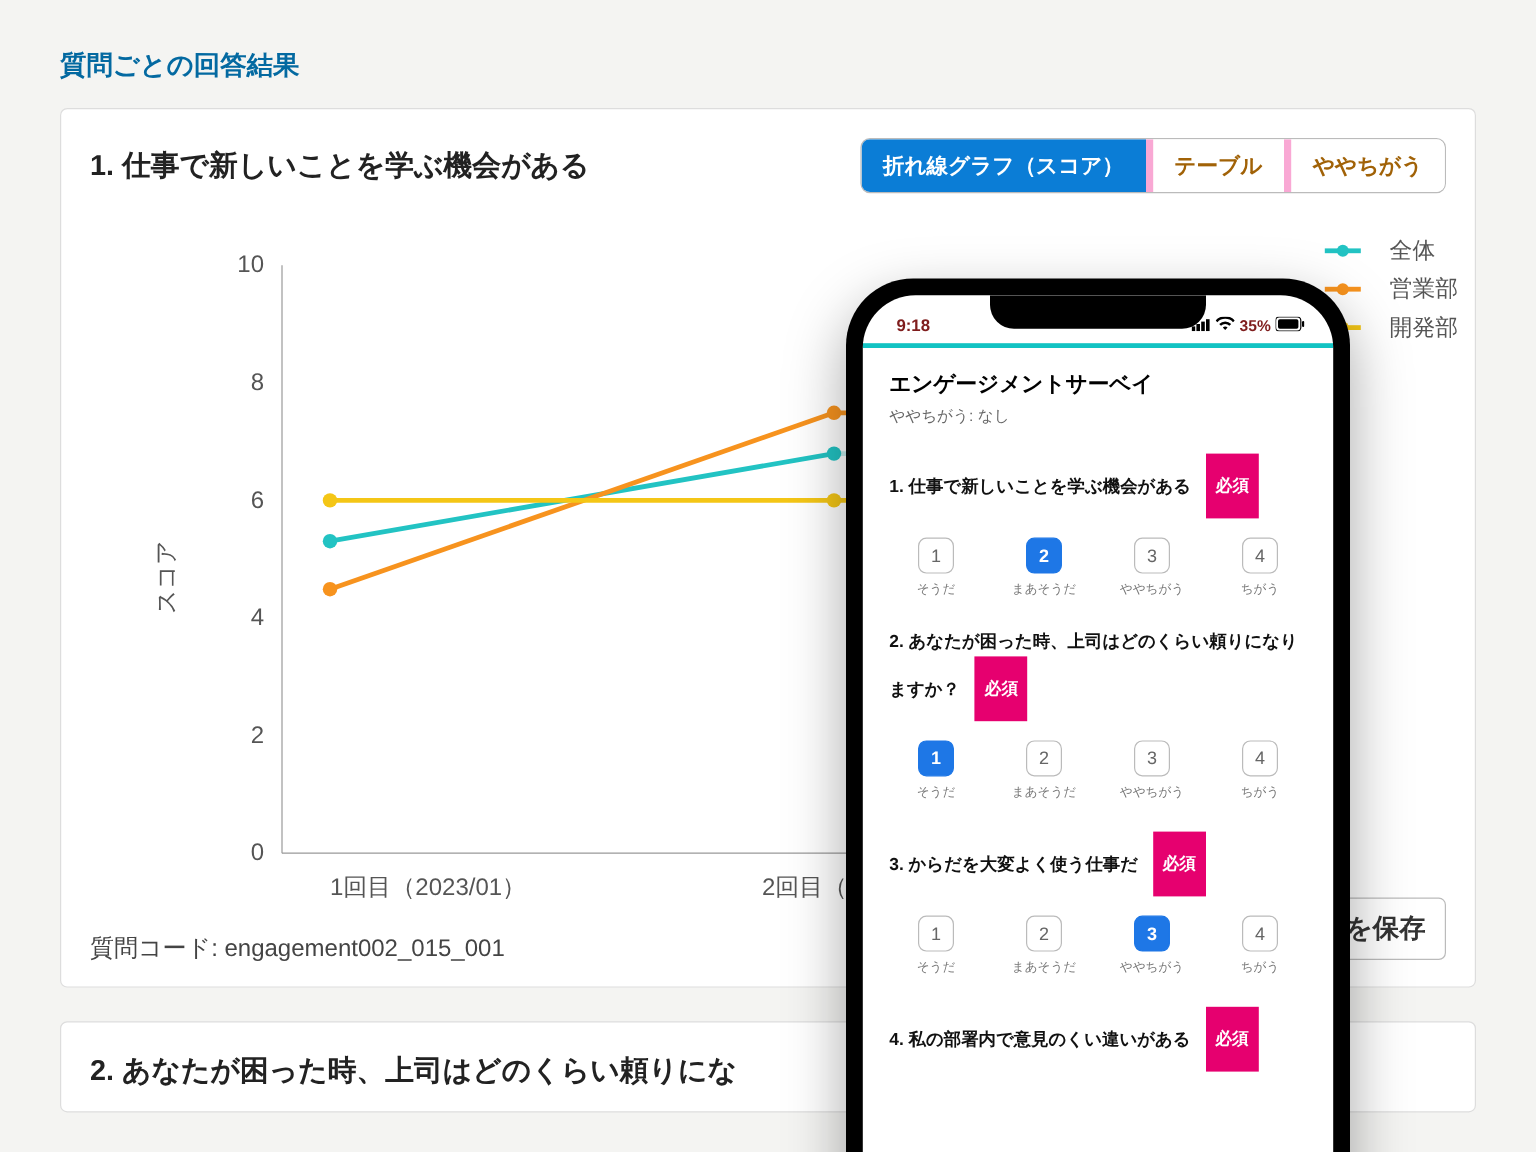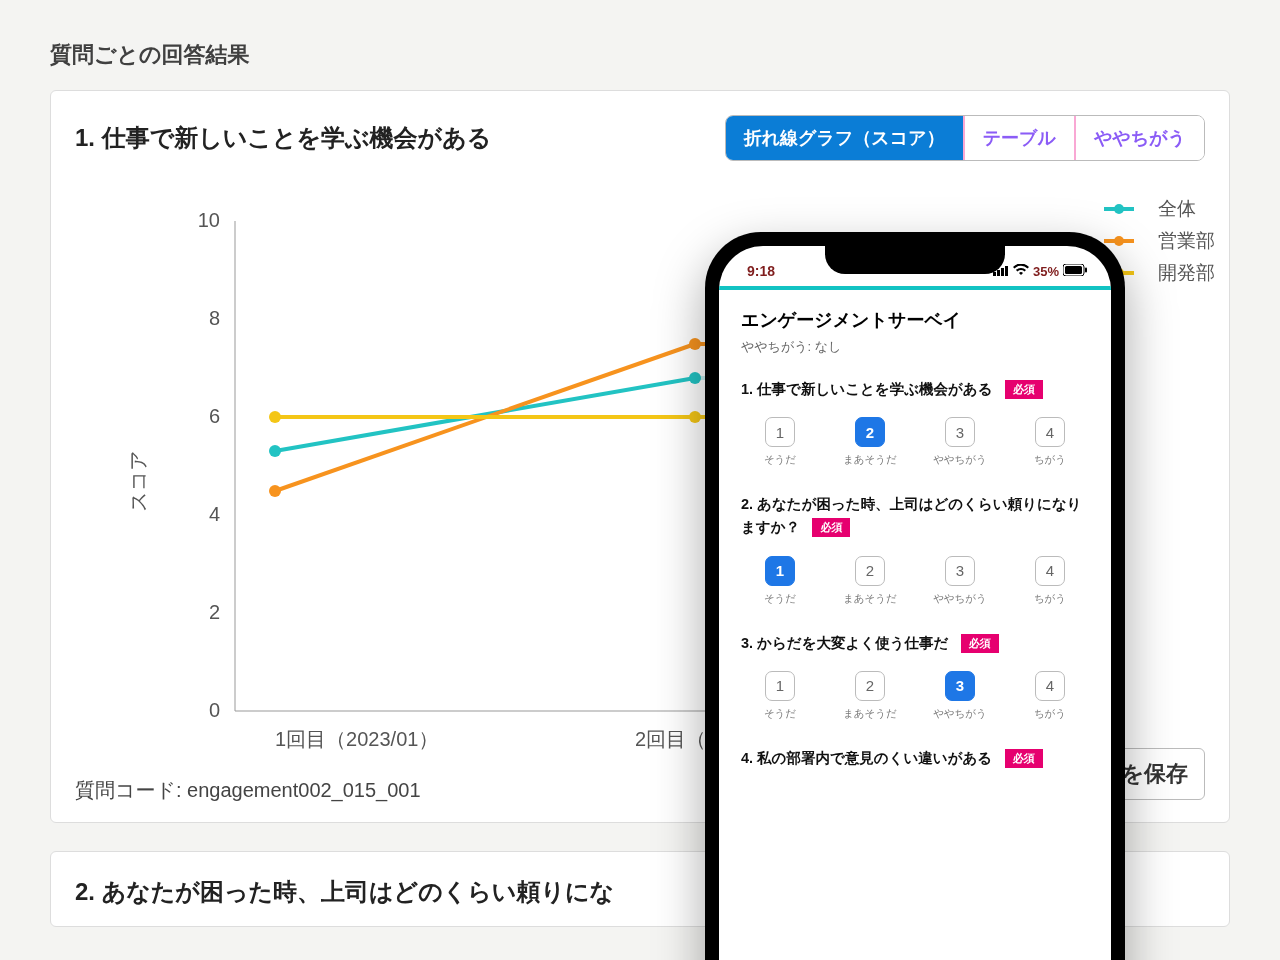--- a/index.html
+++ b/index.html
@@ -1,23 +1,23 @@
 <!DOCTYPE html>
 <html><head>
 <meta charset="utf-8">
 <style>
   * { box-sizing: border-box; margin: 0; padding: 0; }
   body { font-family: -apple-system, "Hiragino Sans", "Hiragino Kaku Gothic ProN", Meiryo, sans-serif; background: #f4f4f2; width: 1280px; height: 960px; overflow: hidden; position: relative; }
   .page { padding: 40px 50px 0 50px; }
-  .page-title { font-size: 22px; font-weight: 700; color: #404040; margin-bottom: 20px; }
+  .page-title { font-size: 22px; font-weight: 700; color: #0369a1; margin-bottom: 20px; }
   .card { background: #fff; border: 1px solid #ddd; border-radius: 6px; padding: 24px 24px 18px 24px; margin-bottom: 28px; position: relative; }
   .card-head { display: flex; align-items: center; justify-content: space-between; margin-bottom: 20px; }
   .q-title { font-size: 24px; font-weight: 700; color: #222; }
   .tabs { display: flex; border: 1px solid #bbb; border-radius: 8px; overflow: hidden; }
-  .tab { padding: 10px 18px; font-size: 18px; font-weight: 700; color: #8b5cf6; background: #fff; cursor: pointer; border-left: 2px solid #f9a8d4; }
+  .tab { padding: 10px 18px; font-size: 18px; font-weight: 700; color: #a16207; background: #fff; cursor: pointer; border-left: 6px solid #f9a8d4; }
   .tab:first-child { border-left: none; }
   .tab.active { background: #0b7dd6; color: #fff; }
   .chart-area { position: relative; height: 590px; }
   .chart-svg { position: absolute; left: 0; top: 0; }
   .legend { position: absolute; right: -10px; top: 15px; font-size: 19px; color: #555; }
   .legend-row { display: flex; align-items: center; gap: 24px; margin-bottom: 6px; }
   .legend-swatch { width: 30px; height: 4px; position: relative; }
   .legend-swatch::after { content:""; position:absolute; width:10px; height:10px; border-radius:50%; left:10px; top:-3px; }
   .sw-teal { background:#22c3c3; } .sw-teal::after{background:#22c3c3;}
   .sw-orange { background:#f7931e; } .sw-orange::after{background:#f7931e;}
@@ -30,21 +30,21 @@
   .phone-inner { background:#fff; width:100%; height:100%; border-radius:44px; overflow:hidden; position:relative; }
   .notch { position:absolute; top:0; left:50%; transform:translateX(-50%); width:180px; height:28px; background:#000; border-radius:0 0 20px 20px; z-index:5;}
   .status-bar { display:flex; justify-content:space-between; align-items:center; padding:10px 24px 0 28px; font-size:14px; font-weight:600; color:#7f1d1d; height:40px;}
   .status-right { display:flex; align-items:center; gap:4px; font-size:13px;}
   .teal-bar { height:4px; background:#12c3c3; width:100%; }
   .survey-body { padding: 18px 22px; }
   .survey-title { font-size:18px; font-weight:700; margin-bottom:6px;}
   .survey-sub { font-size:13px; color:#666; margin-bottom:22px;}
   .sq { margin-bottom:26px; }
   .sq-title { font-size:14.5px; font-weight:700; color:#111; line-height:1.6; display:inline; }
-  .req { display:inline-block; background:#e6006f; color:#fff; font-size:11px; font-weight:700; padding:2px 8px; margin-left:8px; vertical-align:1px;}
+  .req { display:inline-block; background:#e6006f; color:#fff; font-size:14px; font-weight:700; padding:18px 8px; margin-left:8px; vertical-align:1px;}
   .opts { display:flex; justify-content:space-between; margin-top:16px; padding: 0 4px;}
   .opt { display:flex; flex-direction:column; align-items:center; gap:6px; width:70px;}
   .opt-box { width:30px; height:30px; border:1.5px solid #bbb; border-radius:7px; display:flex; align-items:center; justify-content:center; font-size:15px; color:#666; font-weight:500;}
   .opt-box.sel { background:#1e77e6; border-color:#1e77e6; color:#fff; font-weight:700;}
   .opt-label { font-size:10.5px; color:#777; white-space:nowrap;}
   .sig { display:inline-block; }
 </style>
 </head>
 <body>
 

